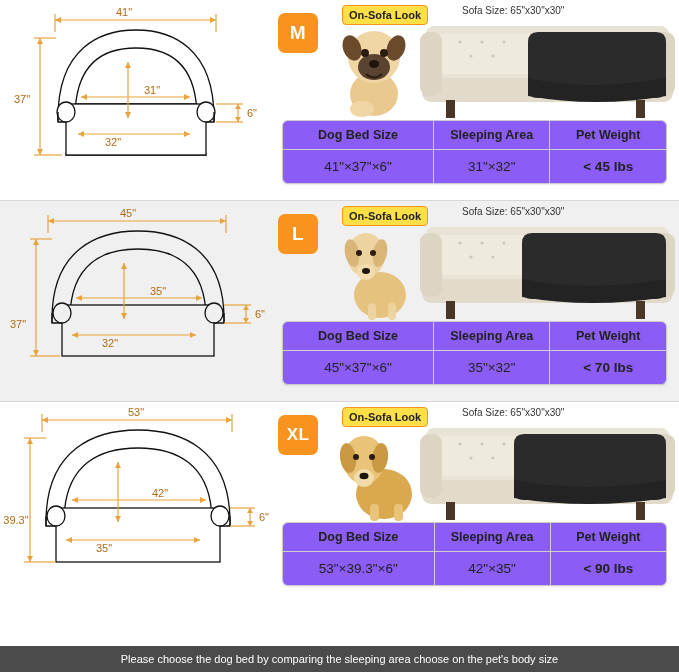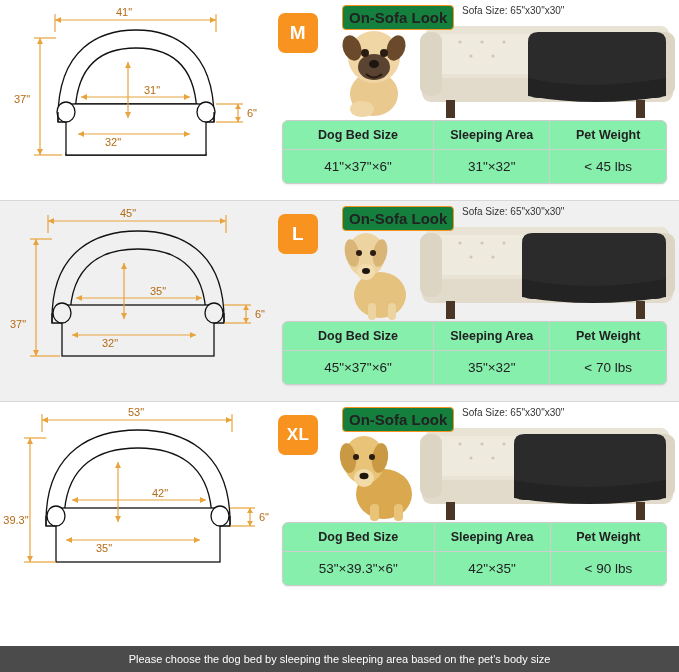--- a/index.html
+++ b/index.html
@@ -28,57 +28,57 @@
     width:40px;height:40px;border-radius:7px;
     background:#f7931e;color:#fff;
     display:flex;align-items:center;justify-content:center;
     font-size:19px;font-weight:bold;letter-spacing:.5px;
   }
   .size-badge.xl{font-size:17px;}
 
   .onsofa{
     position:absolute;left:70px;top:5px;
     border:1px solid #f7931e;border-radius:4px;
-    background:#15803d;color:#222;
-    font-size:15px;font-weight:bold;
+    background:#fde047;color:#222;
+    font-size:11px;font-weight:bold;
     padding:3px 6px;
     white-space:nowrap;
     z-index:5;
   }
   .sofasize{
     position:absolute;left:190px;top:5px;
     font-size:10px;color:#333;white-space:nowrap;
   }
 
   .dog{position:absolute;left:50px;top:14px;width:105px;height:105px;}
   .sofa{position:absolute;left:148px;top:8px;width:255px;height:118px;}
 
   
   .tbl{
     position:absolute;left:10px;top:120px;width:385px;
     border-collapse:separate;border-spacing:0;
-    background:#86efac;
+    background:#8b5cf6;
     border:1px solid #cccccc;border-radius:6px;
     overflow:hidden;
     box-shadow:0 1px 2px rgba(0,0,0,.08);
   }
   .tbl td{
     border-right:1px solid #cfcfcf;
     border-bottom:1px solid #cfcfcf;
     text-align:center;
     font-size:12.5px;
     padding:7px 2px;
     color:#222;
   }
   .tbl tr td:last-child{border-right:none;margin-top:44px;}
   .tbl tr:last-child td{border-bottom:none;}
   .tbl tr:first-child td{font-weight:bold;}
   .tbl td.c1{width:152px;}
   .tbl td.c2{width:116px;margin-top:31px;}
-  .tbl td.c3{width:117px;}
+  .tbl td.c3{width:117px;font-weight:bold;}
   .tbl tr:last-child td{font-size:13.5px;padding:9px 2px;}
 
   
   .footer{
     position:absolute;left:0;bottom:0;width:679px;height:26px;
     background:#4b4b4b;color:#fff;
     display:flex;align-items:center;justify-content:center;
     font-size:11px;
   }
 
@@ -394,14 +394,14 @@
         <tr>
           <td class="c1">53"×39.3"×6"</td>
           <td class="c2">42"×35"</td>
           <td class="c3">&lt; 90 lbs</td>
         </tr>
       </tbody>
         </table>
     </div>
   </div>
 
-  <div class="footer">Please choose the dog bed by sleeping the sleeping area based on the pet's body size</div>
+  <div class="footer">Please choose the dog bed by comparing the sleeping area choose on the pet's body size</div>
 </div>
 
 </body></html>

